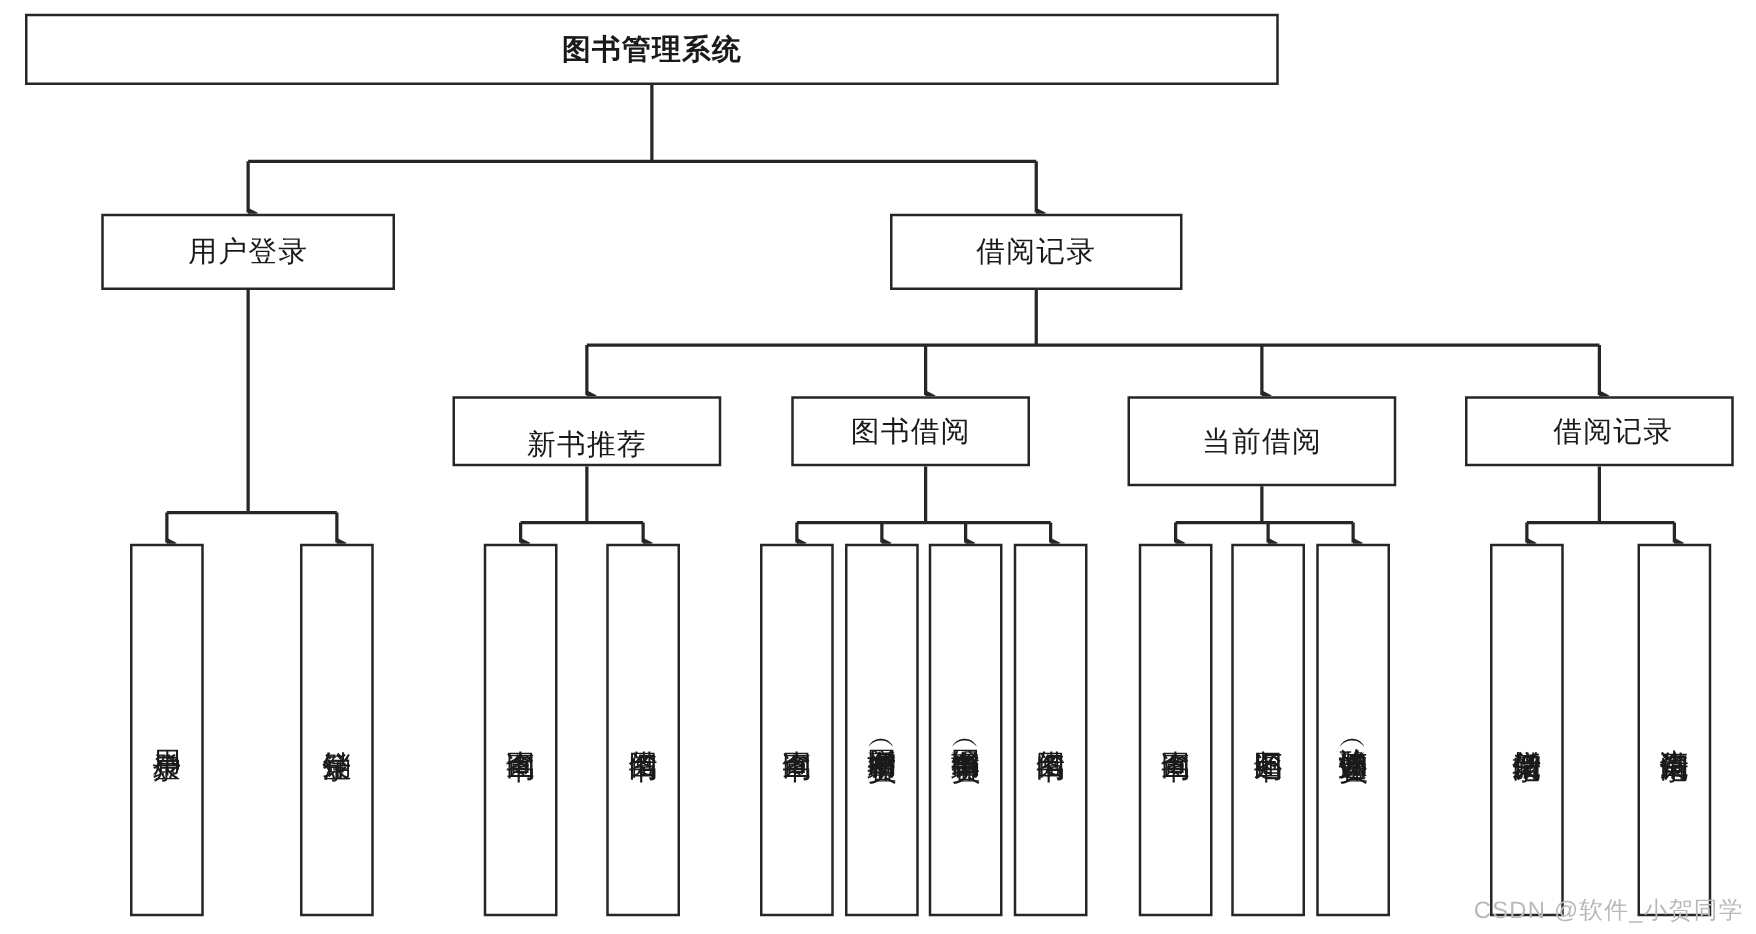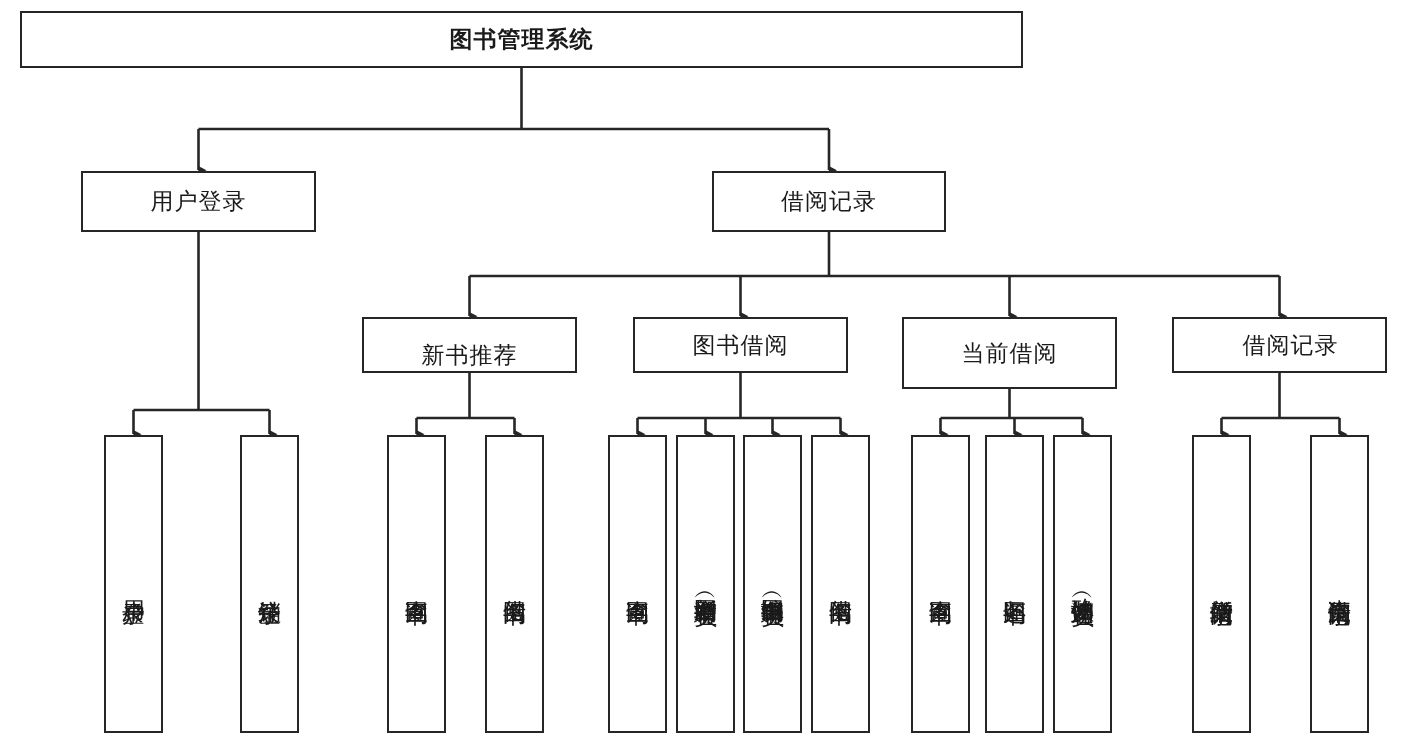--- a/index.html
+++ b/index.html
@@ -114,21 +114,21 @@
       </div>
       <div class="node horiz" style="left: 81px; top: 171px; width: 235px; height: 61px;">
         <span>用户登录</span>
       </div>
       <div class="node horiz" style="left: 712px; top: 171px; width: 234px; height: 61px;">
         <span>借阅记录</span>
       </div>
       <div class="node horiz" style="left: 362px; top: 317px; width: 215px; height: 56px; align-items: flex-end;">
         <span>新书推荐</span>
       </div>
-      <div class="node horiz" style="left: 633px; top: 317px; width: 215px; height: 56px;">
+      <div class="node horiz" style="left: 633px; top: 317px; width: 191px; height: 56px;">
         <span>图书借阅</span>
       </div>
       <div class="node horiz" style="left: 902px; top: 317px; width: 215px; height: 72px;">
         <span>当前借阅</span>
       </div>
       <div class="node horiz" style="left: 1172px; top: 317px; width: 215px; height: 56px; padding-left: 22px;">
         <span>借阅记录</span>
       </div>
       <div class="node vert" style="left: 104px; top: 435px; width: 59px; height: 298px;">
         <span>用户登录</span>
@@ -164,13 +164,14 @@
         <span>确认归还（管理员）</span>
       </div>
       <div class="node vert" style="left: 1192px; top: 435px; width: 59px; height: 298px;">
         <span>新增借阅记录</span>
       </div>
       <div class="node vert" style="left: 1310px; top: 435px; width: 59px; height: 298px;">
         <span>查询借阅记录</span>
       </div>
     </div>
 
+  <div class="watermark">CSDN @软件_小贺同学</div>
 </div>
 
 </body></html>

